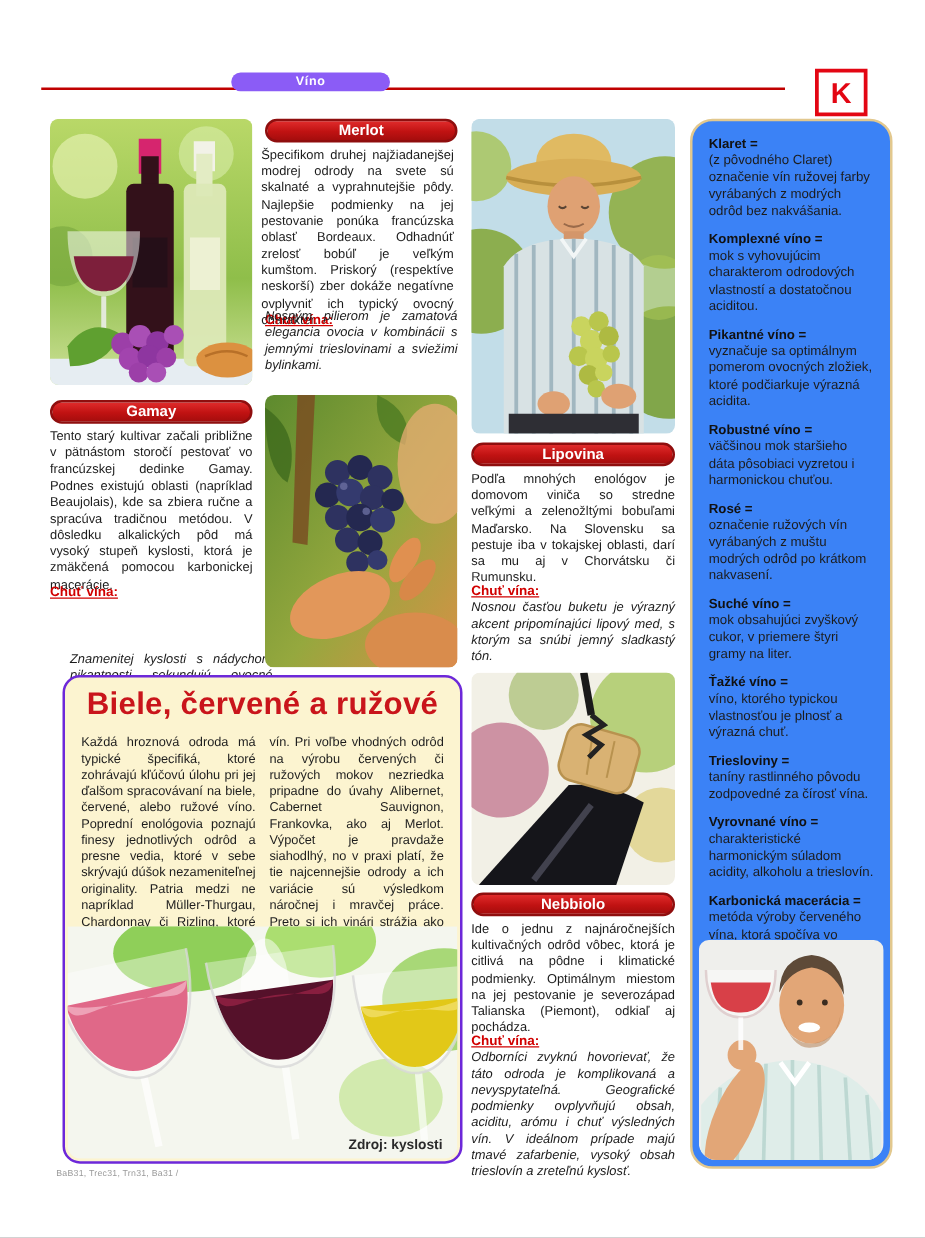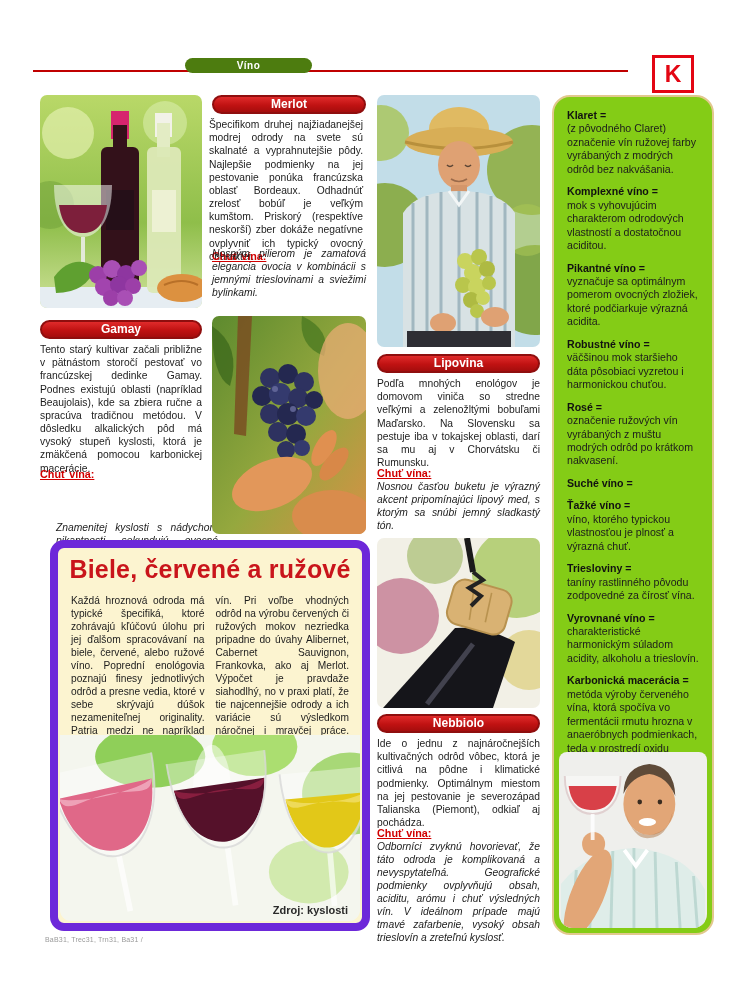--- a/index.html
+++ b/index.html
@@ -1,47 +1,47 @@
 <!DOCTYPE html>
 <html lang="sk"><head>
 <meta charset="utf-8">
 <style>
   html,body{margin:0;padding:0;}
   body{background:#888;font-family:"Liberation Sans",sans-serif;}
   .page{position:relative;width:740px;height:990px;background:#ffffff;margin:0 auto;overflow:hidden;}
   
   .topline{position:absolute;left:33px;top:70px;width:595px;height:2px;background:#c00000;}
-  .tag-pill{position:absolute;left:185px;top:58px;width:127px;height:15px;background:#4d7c0f;border-radius:8px;
+  .tag-pill{position:absolute;left:185px;top:58px;width:127px;height:15px;background:#8b5cf6;border-radius:8px;
     color:#fff;font-size:10px;font-weight:bold;text-align:center;line-height:15px;letter-spacing:.5px;}
   .logo{position:absolute;left:650px;top:55px;width:46px;text-align:center;}
   .logo-box{width:36px;height:32px;margin:0 auto;background:#fff;border:3px solid #e30613;display:flex;align-items:center;justify-content:center;}
   .logo-k{color:#e30613;font-size:23px;font-weight:800;line-height:1;}
   .logo-text{margin-top:1px;color:#e30613;font-size:7px;font-weight:bold;border:1px solid #e30613;background:#fff;padding:0 1px;display:inline-block;}
   
   .pill{position:absolute;height:15px;border:2px solid #8f0e0e;border-radius:10px;
     background:linear-gradient(180deg,#e02b2b 0%,#c01212 55%,#a50d0d 100%);
     color:#fff;font-size:12px;font-weight:bold;text-align:center;line-height:15px;}
   
   .body-text{position:absolute;font-size:10.3px;line-height:1.28;color:#1c1c1c;text-align:justify;}
   .taste-label{position:absolute;font-size:10.8px;font-weight:bold;color:#d10000;text-decoration:underline;}
   .taste-text{position:absolute;font-size:10.3px;line-height:1.26;color:#1c1c1c;text-align:justify;font-style:italic;font-weight:500;}
   
   .photo{position:absolute;border-radius:7px;overflow:hidden;}
   .photo svg{display:block;width:100%;height:100%;}
   
   .feature-box{position:absolute;left:50px;top:540px;width:320px;height:391px;background:#fcf4d0;
-    border:8px solid #6d28d9;border-radius:14px;box-sizing:border-box;overflow:hidden;}
+    border:2px solid #6d28d9;border-radius:14px;box-sizing:border-box;overflow:hidden;}
   .feature-title{position:absolute;left:0;right:0;top:7px;text-align:center;font-size:25px;font-weight:bold;color:#c9151b;letter-spacing:.2px;}
   .feature-cols{position:absolute;left:13px;right:13px;top:46px;display:flex;gap:11px;}
   .feature-col{flex:1;font-size:10.2px;line-height:1.28;color:#1c1c1c;text-align:justify;}
   .feature-photo{position:absolute;left:2px;right:2px;bottom:2px;height:186px;border-radius:0 0 11px 11px;overflow:hidden;}
   .feature-photo svg{display:block;width:100%;height:100%;}
   .source-note{position:absolute;right:14px;bottom:7px;font-size:11px;font-weight:600;color:#2a2a2a;}
   
-  .sidebar{position:absolute;left:552px;top:95px;width:162px;height:840px;background:#84cc16;
+  .sidebar{position:absolute;left:552px;top:95px;width:162px;height:840px;background:#3b82f6;
     border:2px solid #e2c88e;border-radius:18px;box-sizing:border-box;padding:12px 12px 0 13px;overflow:hidden;}
   .gl-entry{margin-bottom:9px;}
   .gl-term{font-size:10.6px;font-weight:bold;color:#111;line-height:1.27;}
   .gl-def{font-size:10.6px;color:#1c1c1c;line-height:1.27;}
   .sidebar-photo{position:absolute;left:5px;right:5px;bottom:5px;height:176px;border-radius:8px 8px 14px 14px;overflow:hidden;}
   .sidebar-photo svg{display:block;width:100%;height:100%;}
   
   .footer-code{position:absolute;left:45px;top:936px;font-size:7px;color:#9a9a9a;letter-spacing:.2px;}
 </style>
 </head>
@@ -309,20 +309,21 @@
     <div class="gl-entry">
       <div class="gl-term">Robustné víno =</div>
       <div class="gl-def">väčšinou mok staršieho dáta pôsobiaci vyzretou i harmonickou chuťou.</div>
     </div>
     <div class="gl-entry">
       <div class="gl-term">Rosé =</div>
       <div class="gl-def">označenie ružových vín vyrábaných z muštu modrých odrôd po krátkom nakvasení.</div>
     </div>
     <div class="gl-entry">
       <div class="gl-term">Suché víno =</div>
+      <div class="gl-def">mok obsahujúci zvyškový cukor, v priemere štyri gramy na liter.</div>
     </div>
     <div class="gl-entry">
       <div class="gl-term">Ťažké víno =</div>
       <div class="gl-def">víno, ktorého typickou vlastnosťou je plnosť a výrazná chuť.</div>
     </div>
     <div class="gl-entry">
       <div class="gl-term">Triesloviny =</div>
       <div class="gl-def">taníny rastlinného pôvodu zodpovedné za čírosť vína.</div>
     </div>
     <div class="gl-entry">

